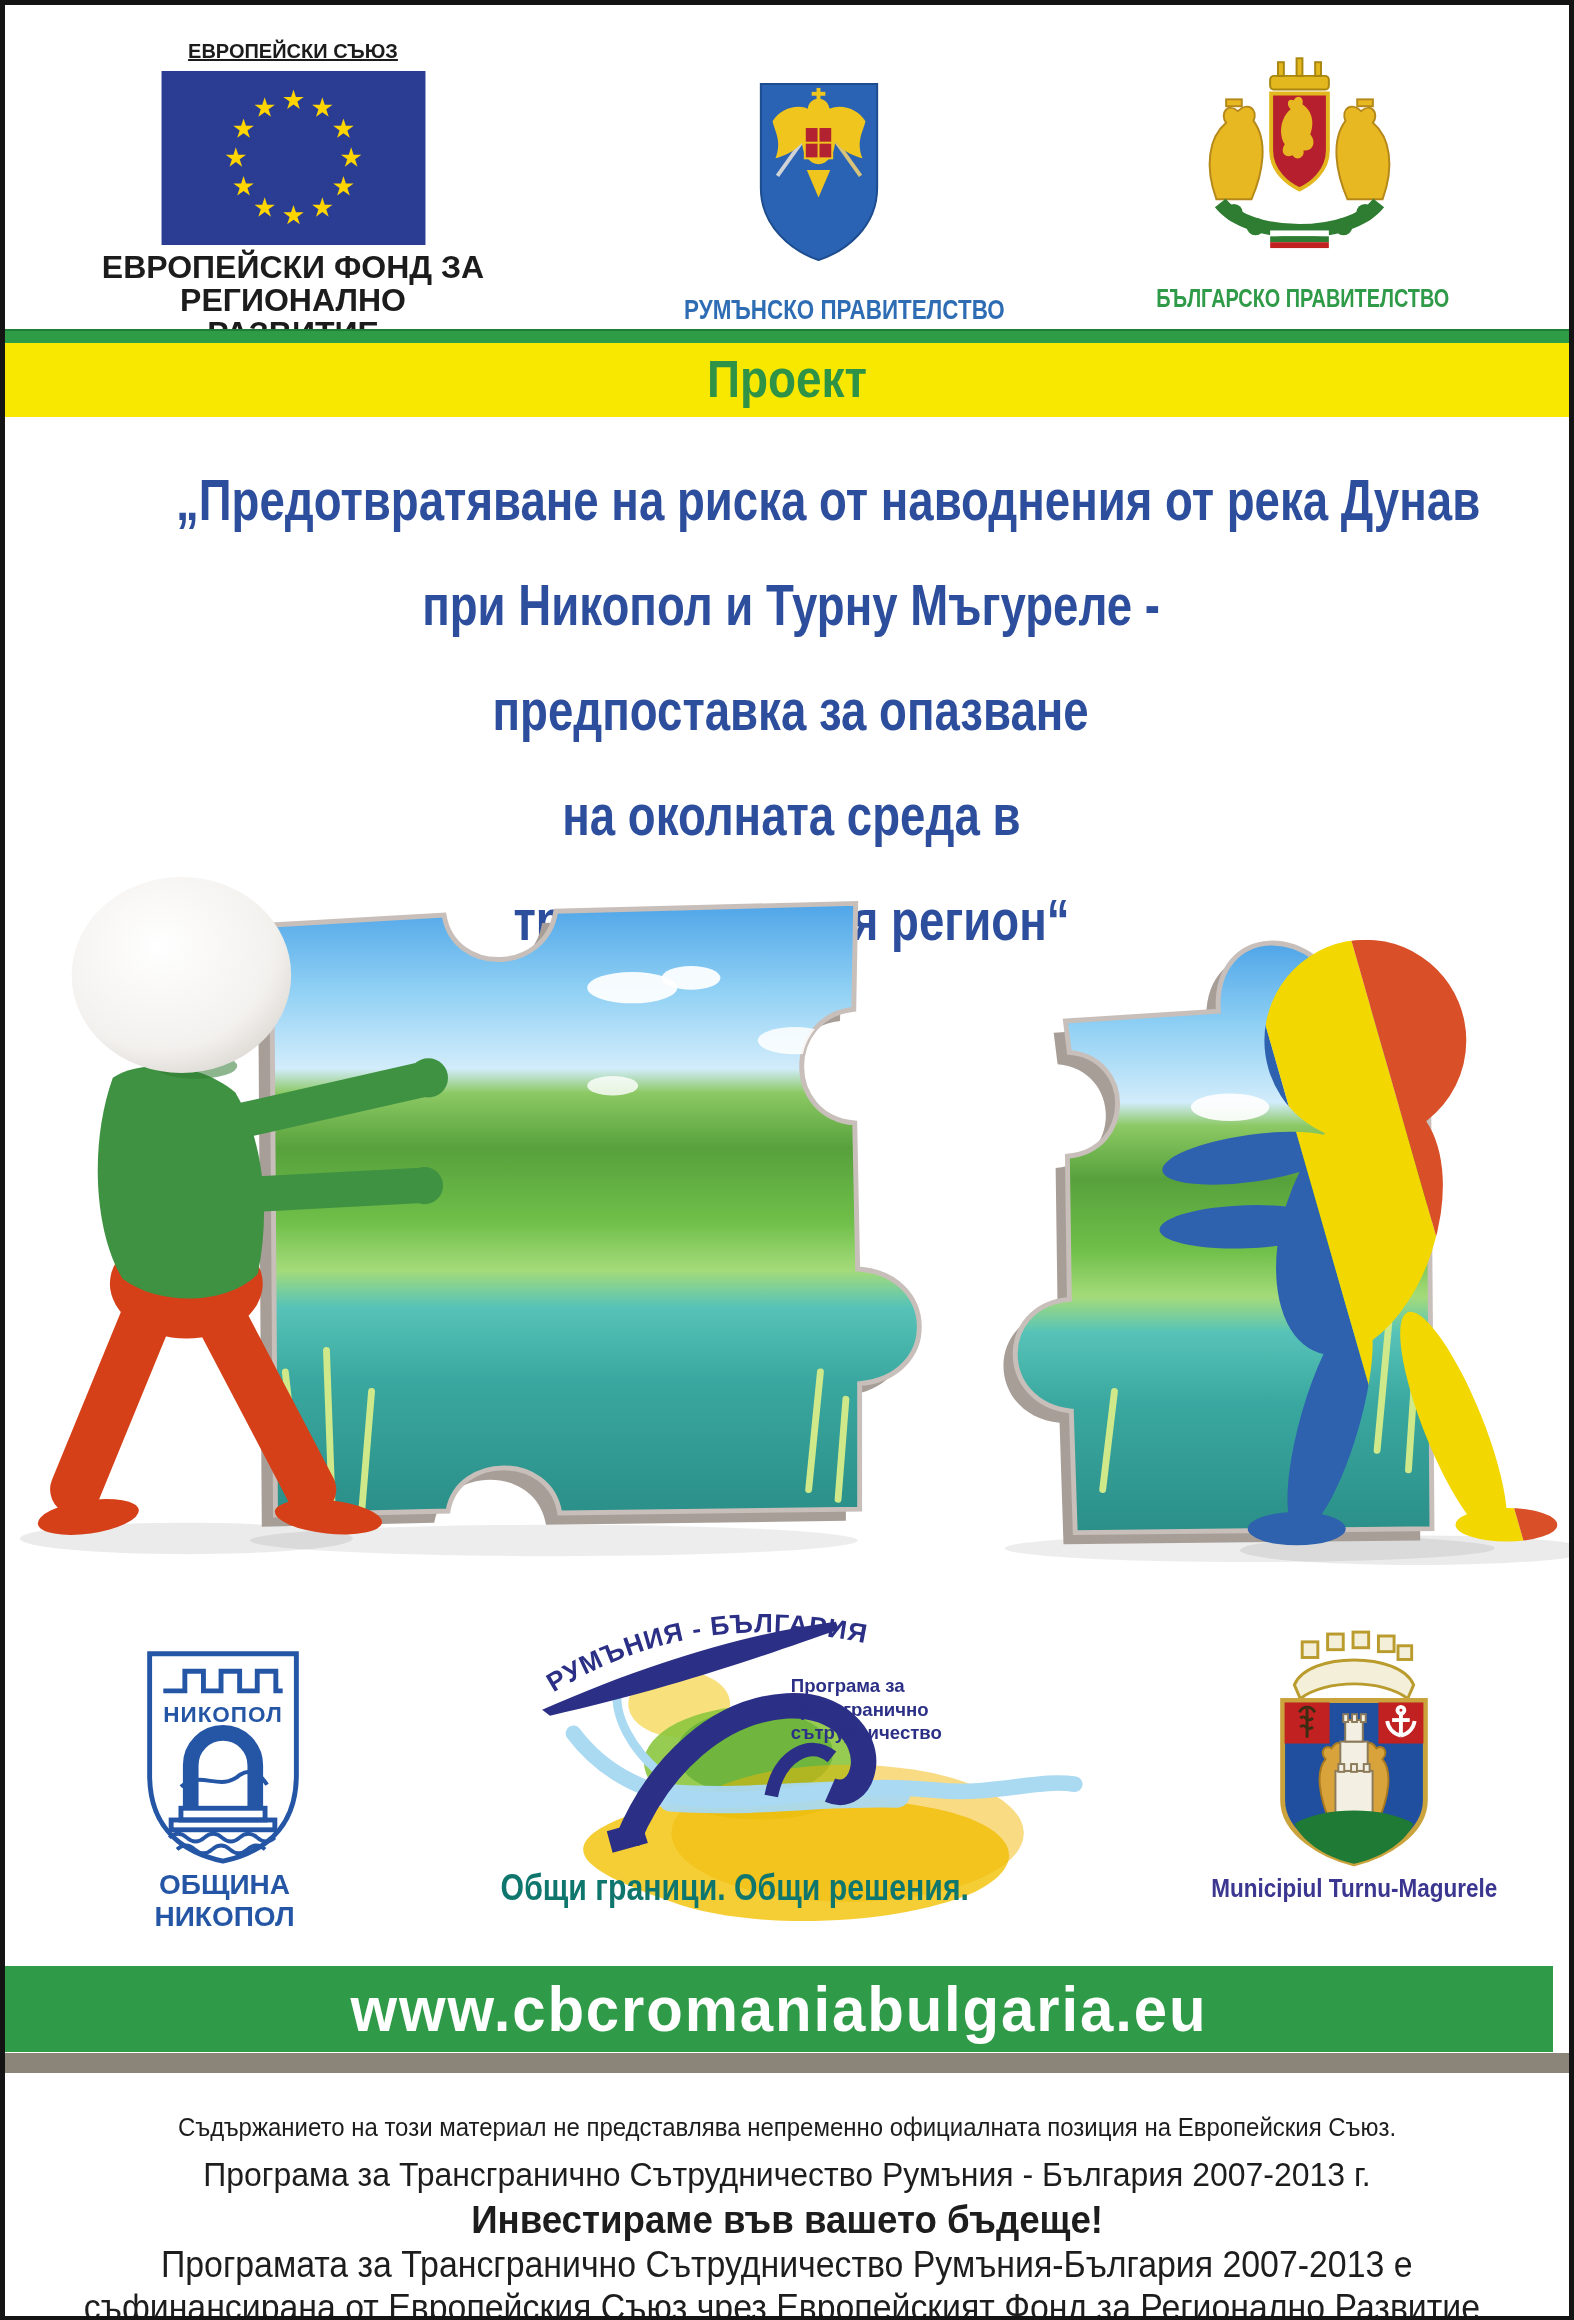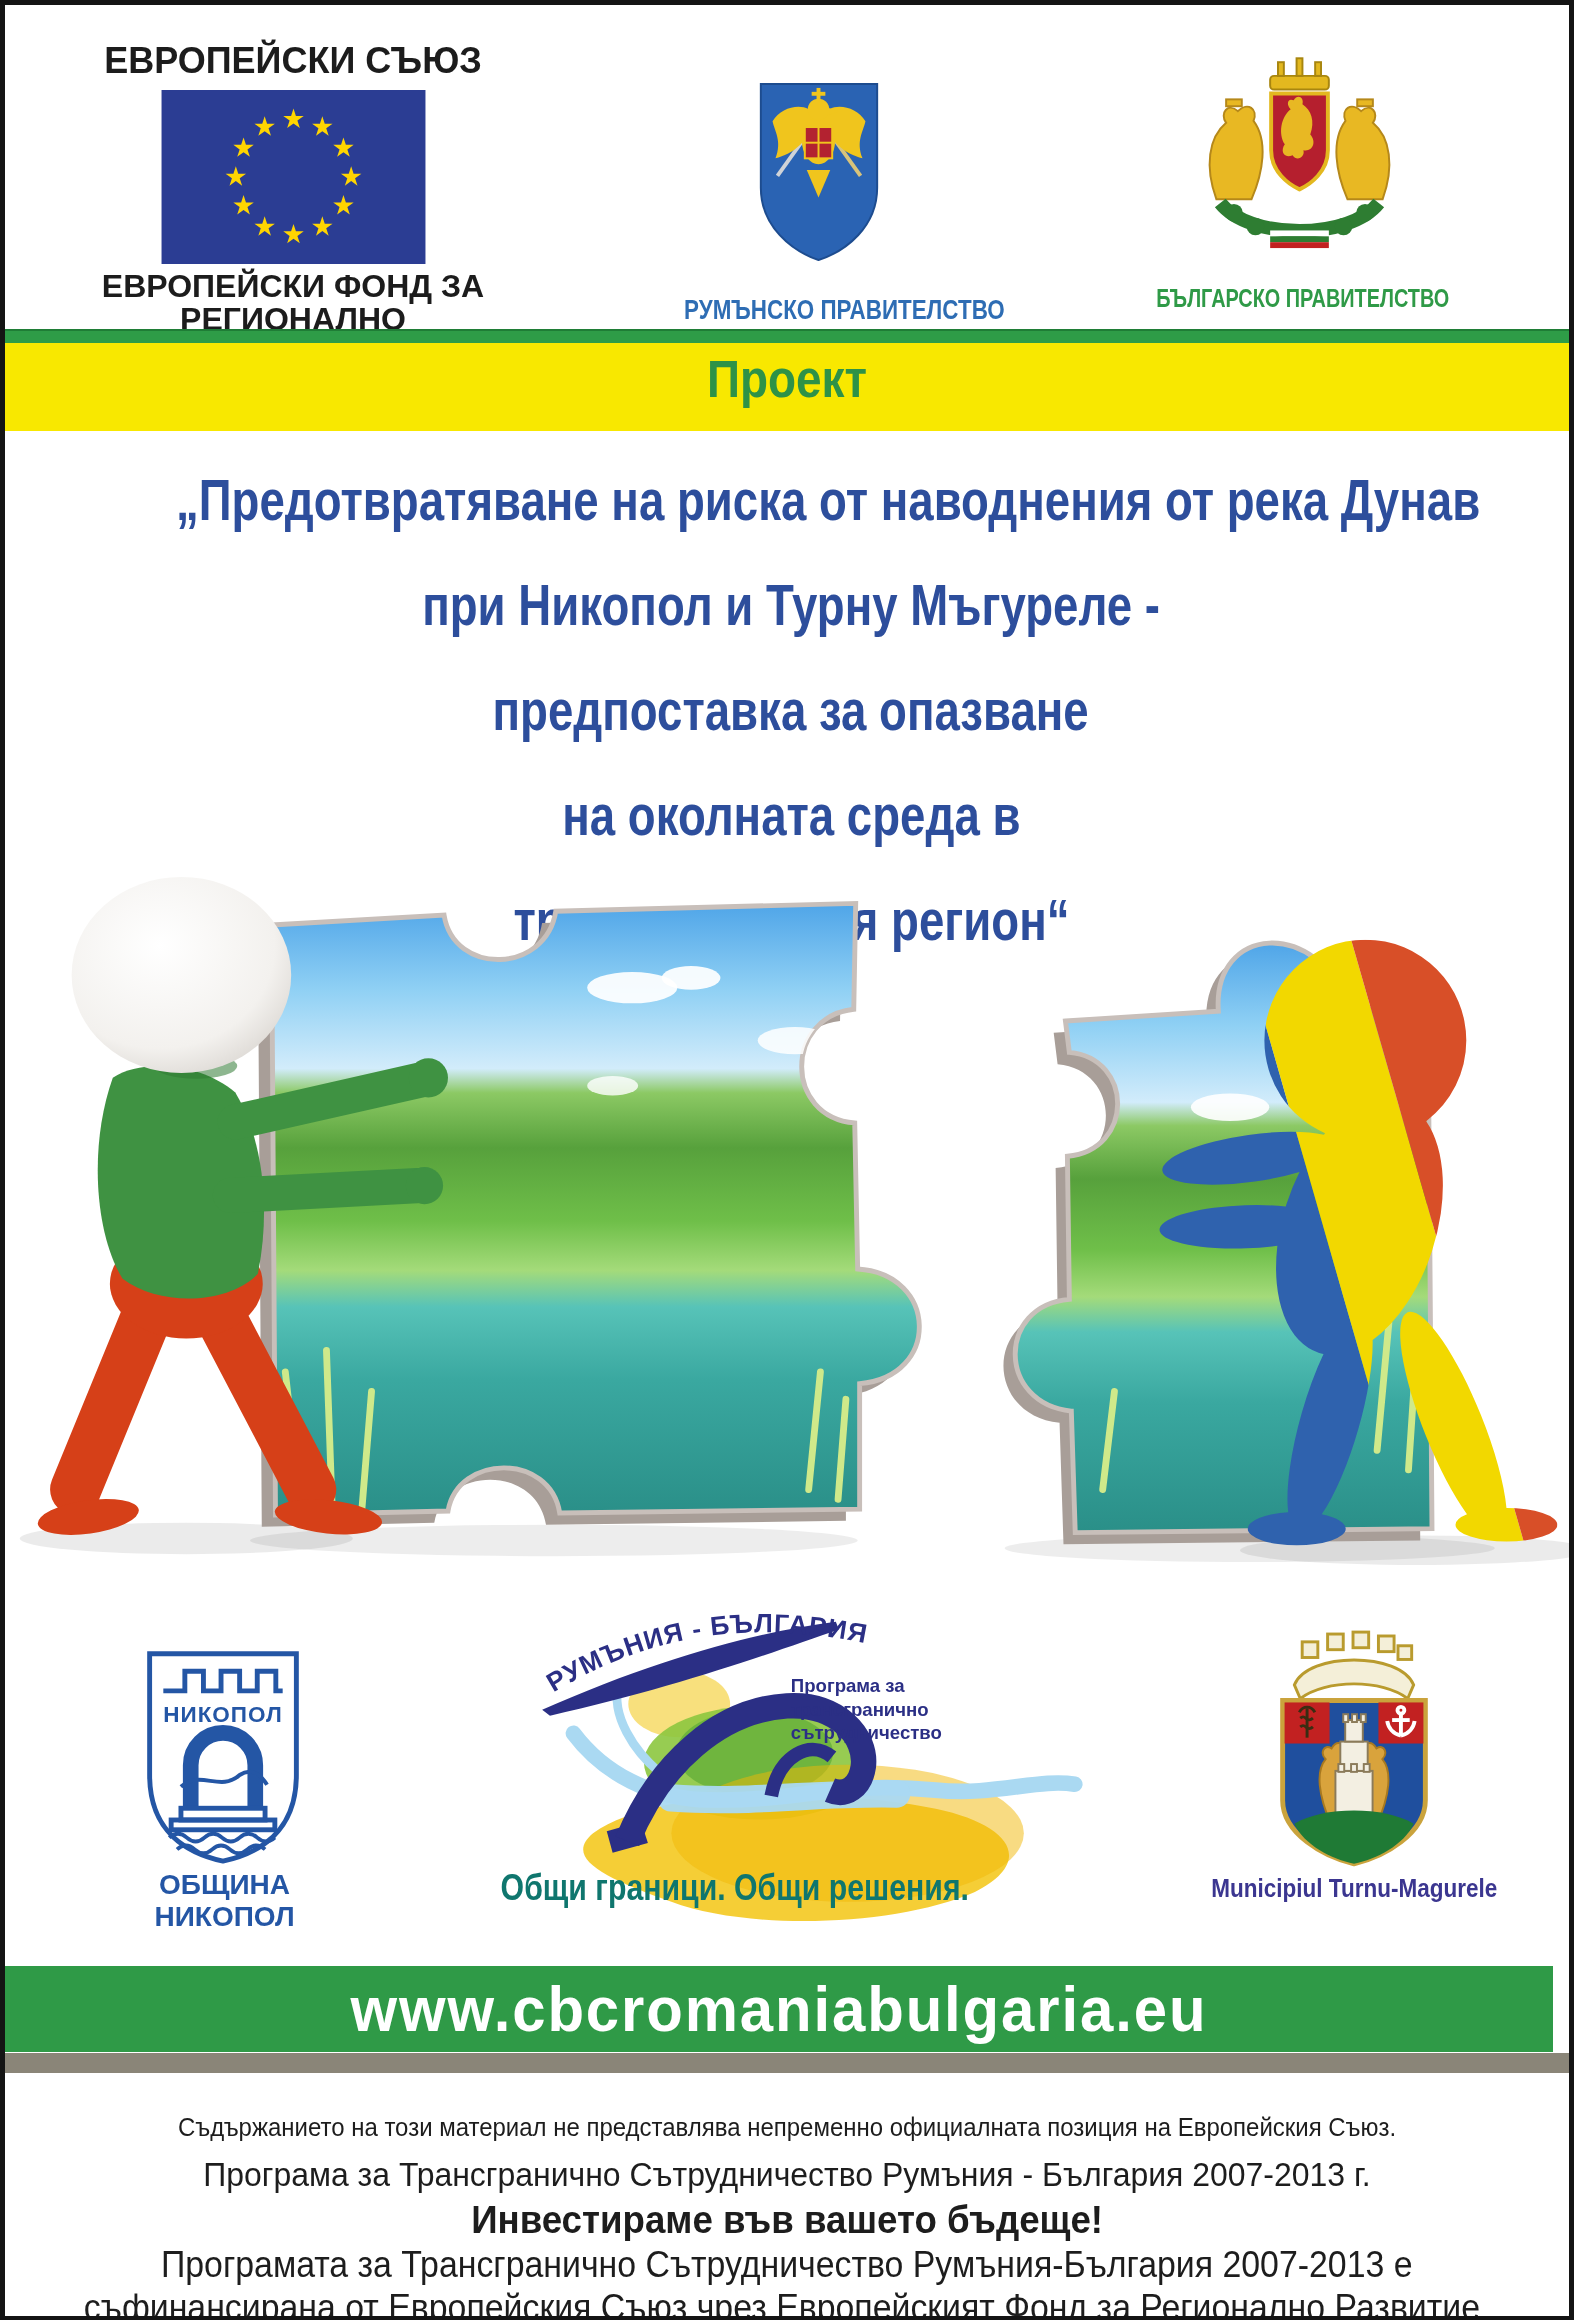--- a/index.html
+++ b/index.html
@@ -6,31 +6,31 @@
   .poster{
     position:relative;width:1574px;height:2321px;box-sizing:border-box;
     border:5.9px solid #141414;background:#ffffff;overflow:hidden;
     font-family:"Liberation Sans", sans-serif;color:#1d1d1d;
   }
   .abs{position:absolute;}
   .cond{display:inline-block;transform:scaleX(var(--sx,.85));transform-origin:center;white-space:nowrap;}
 
   
   .eu-block{left:86px;top:35px;width:404px;text-align:center;}
-  .eu-top-label{font-size:36px;font-weight:600;color:#1c1c1c;letter-spacing:0;}
+  .eu-top-label{font-size:20px;font-weight:600;color:#1c1c1c;letter-spacing:0;text-decoration:underline;}
   .eu-flag{margin:7.8px auto 5.9px auto;display:block;}
   .eu-bottom{font-size:32px;font-weight:600;color:#1c1c1c;line-height:33px;}
   .ro-block{left:639px;top:75px;width:349px;text-align:center;}
   .ro-label{margin-top:23.5px;font-size:28px;font-weight:700;color:#2e6db4;}
   .bg-block{left:1110px;top:49px;width:369px;text-align:center;}
   .bg-label{margin-top:11.8px;font-size:25.5px;font-weight:700;color:#2f9a47;}
 
   
   .green-strip{left:0;right:0;top:324px;height:13.7px;background:#2e9c47;border-top:2.9px solid #1f7d36;}
-  .yellow-band{left:0;right:0;top:338px;height:88px;background:#f8e800;line-height:74px;text-align:center;}
+  .yellow-band{left:0;right:0;top:338px;height:74px;background:#f8e800;line-height:74px;text-align:center;}
   .yellow-band .txt{font-size:51px;font-weight:700;color:#2e9247;}
 
   
   .title{left:8px;right:0;top:443px;text-align:center;color:#2d4e9c;font-weight:700;font-size:57px;}
   .title-line{height:105px;line-height:105px;white-space:nowrap;}
 
   
   .nikopol-label{left:94px;top:1864px;width:251px;text-align:center;font-size:28px;font-weight:700;color:#2456a5;}
   .program-slogan{left:392px;top:1862px;width:676px;text-align:center;font-size:36px;font-weight:700;color:#0f766e;z-index:3;}
   .turnu-label{left:1181px;top:1868px;width:333px;text-align:center;font-size:26.5px;font-weight:600;color:#3b3690;}

